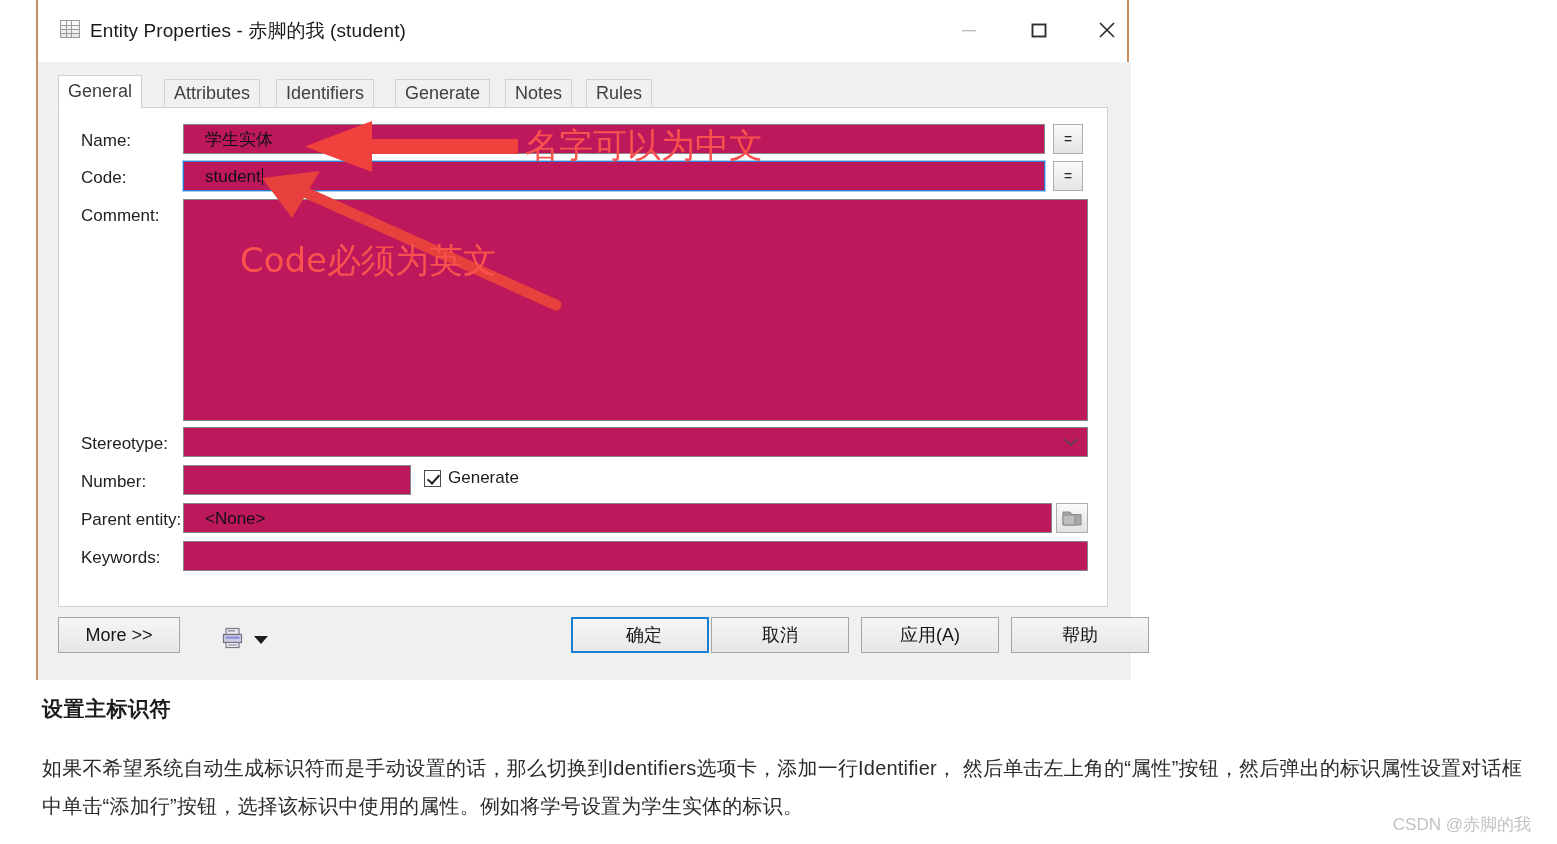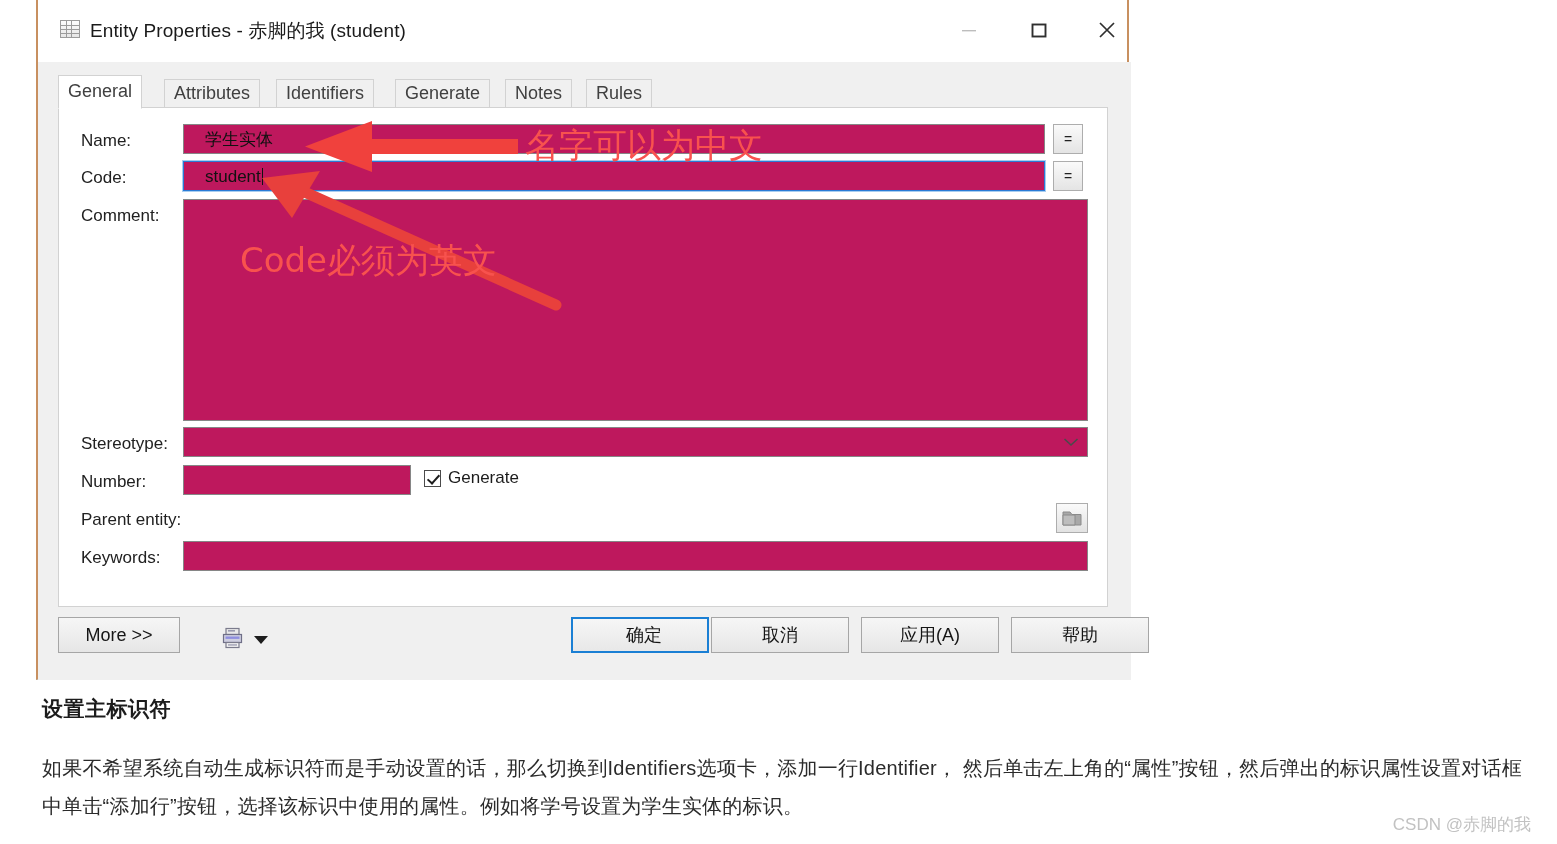--- a/index.html
+++ b/index.html
@@ -360,20 +360,21 @@
       </div>
 
       <div class="flabel" style="left:22px; top:364px;">Number:</div>
       <div class="finput" style="left:124px; top:357px; width:228px; height:30px;"></div>
       <div class="chk-wrap" style="left:365px; top:360px;">
         <span class="chkbox checked"></span>
         <span>Generate</span>
       </div>
 
       <div class="flabel" style="left:22px; top:402px;">Parent entity:</div>
+      <div class="finput" style="left:124px; top:395px; width:869px; height:30px;">&lt;None&gt;</div>
       <div class="browsebtn" style="left:997px; top:395px;">
         <svg width="22" height="18" viewBox="0 0 22 18">
           <path d="M2 3 h7 l2 2.5 h9 V16 H2 Z" fill="#a8a8a8" stroke="#8a8a8a" stroke-width="1"></path>
           <path d="M2 6 h12 v10 H2 Z" fill="#bdbdbd" stroke="#8a8a8a" stroke-width="1"></path>
         </svg>
       </div>
 
       <div class="flabel" style="left:22px; top:440px;">Keywords:</div>
       <div class="finput" style="left:124px; top:433px; width:905px; height:30px;"></div>
     </div>

